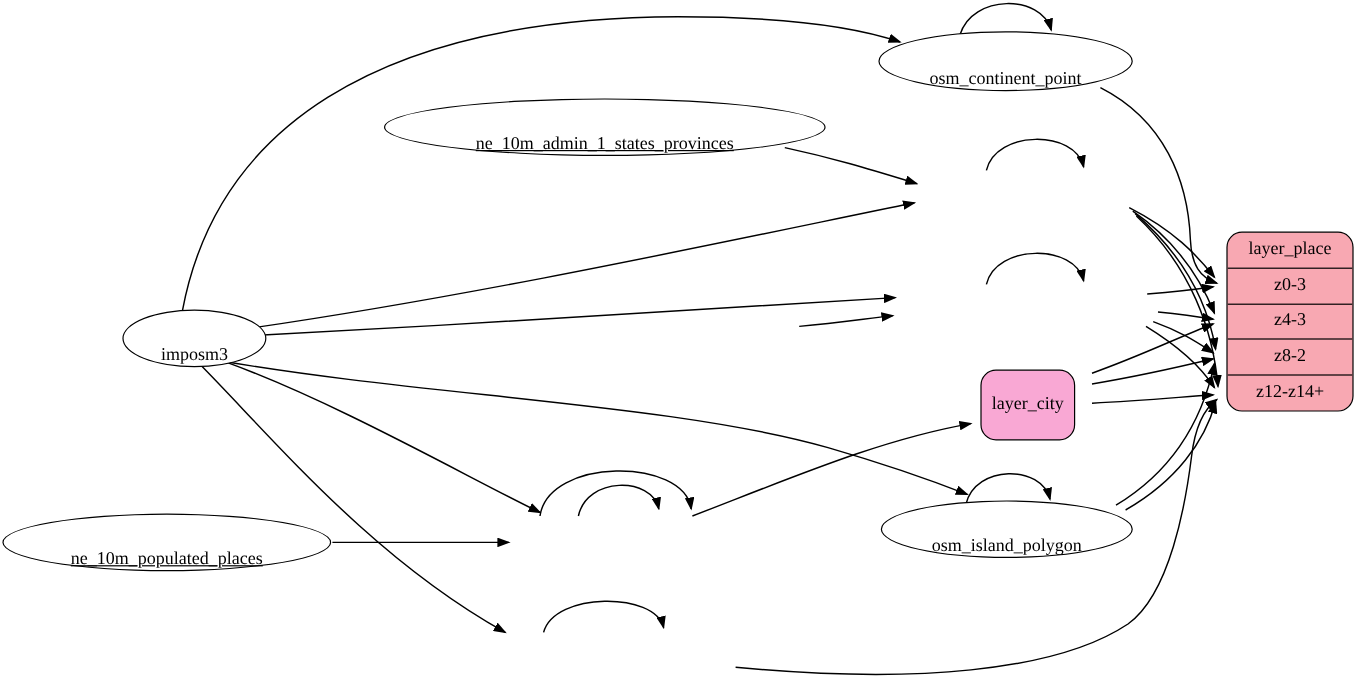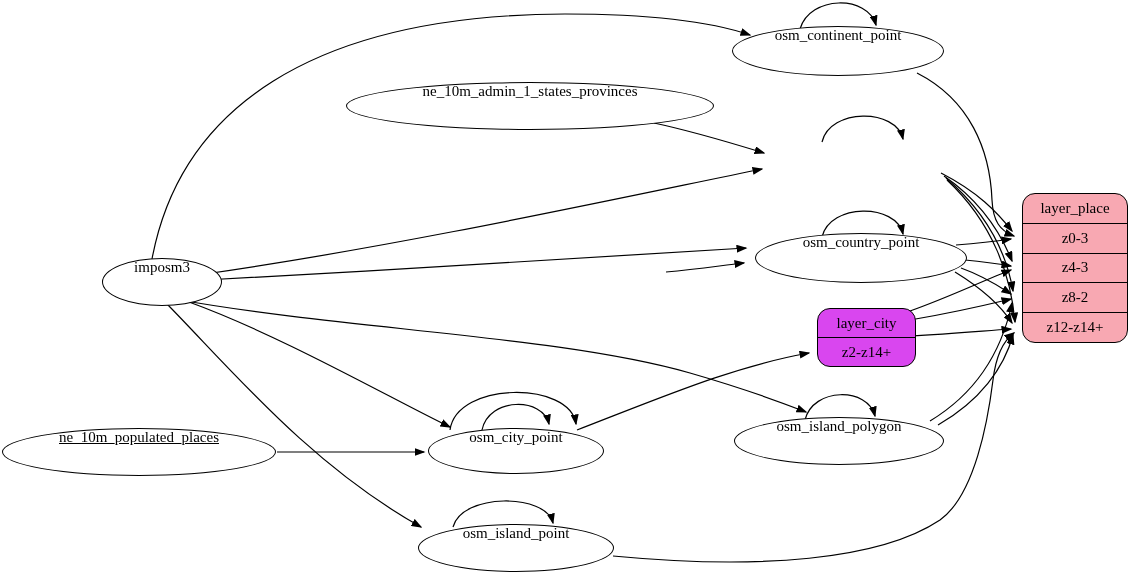--- a/index.html
+++ b/index.html
@@ -1,21 +1,21 @@
 <!DOCTYPE html>
 <html><head>
 <meta charset="utf-8">
 <style>
   html,body{margin:0;padding:0;background:#fff;}
   .canvas{position:relative;width:1134px;height:577px;background:#fff;overflow:hidden;
           font-family:"Liberation Serif","DejaVu Serif",serif;color:#000;}
   .canvas svg{position:absolute;left:0;top:0;width:1134px;height:577px;}
   .edge{fill:none;stroke:#000;stroke-width:1.2px;}
   .ellipse{position:absolute;border:1.4px solid #000;border-radius:50%;background:#fff;
-           display:flex;align-items:flex-start;justify-content:center;font-size:15px;
+           display:flex;align-items:flex-end;justify-content:center;font-size:15px;
            white-space:nowrap;box-sizing:border-box;}
   .record{position:absolute;border:1.6px solid #000;border-radius:13px;overflow:hidden;
           box-sizing:border-box;text-align:center;font-size:15px;display:flex;
           flex-direction:column;}
   .rec-title{flex:1;display:flex;align-items:center;justify-content:center;}
   .rec-row{flex:1;display:flex;align-items:center;justify-content:center;border-top:1.3px solid #000;text-align:center;}
 </style>
 </head>
 <body>
 
@@ -61,53 +61,43 @@
     <path class="edge" marker-end="url(#arrow)" d="M 805,420 C 813,387 868,387 875,416"></path>
     <path class="edge" marker-end="url(#arrow)" d="M 453,527 C 462,493 546,493 553,523"></path>
     <path class="edge" marker-end="url(#arrow)" d="M 450,430 C 457,381 570,381 576,424"></path>
     <path class="edge" marker-end="url(#arrow)" d="M 482,430 C 489,397 543,397 549,424"></path>
   </svg>
 
   <div class="ellipse" style="left:102px;top:258px;width:120px;height:48px;">
     <span>imposm3</span>
   </div>
 
-  <div class="ellipse" style="left:346px;top:82px;width:368px;height:48px;">
+  <div class="ellipse" style="left:320px;top:82px;width:368px;height:48px;text-decoration:underline;">
     <span>ne_10m_admin_1_states_provinces</span>
   </div>
 
 
   <div class="ellipse" style="left:2px;top:428px;width:274px;height:48px;text-decoration:underline;">
     <span>ne_10m_populated_places</span>
   </div>
 
   <div class="ellipse" style="left:732px;top:26px;width:212px;height:50px;">
     <span>osm_continent_point</span>
   </div>
 
 
-  <div class="ellipse" style="left:755px;top:233px;width:212px;height:50px;">
-    <span>osm_country_point</span>
-  </div>
 
-  <div class="ellipse" style="left:428px;top:428px;width:176px;height:46px;">
-    <span>osm_city_point</span>
-  </div>
 
   <div class="ellipse" style="left:734px;top:417px;width:210px;height:48px;">
     <span>osm_island_polygon</span>
   </div>
 
-  <div class="ellipse" style="left:418px;top:524px;width:196px;height:48px;">
-    <span>osm_island_point</span>
-  </div>
 
-  <div class="record" style="left:817px;top:308px;width:99px;height:59px;background:#d946ef;">
+  <div class="record" style="left:817px;top:308px;width:79px;height:59px;background:#f9a8d4;">
     <div class="rec-title">layer_city</div>
-    <div class="rec-row">z2-z14+</div>
   </div>
 
   <div class="record" style="left:1022px;top:193px;width:106px;height:150px;background:#f8a8b2;">
     <div class="rec-title">layer_place</div>
     <div class="rec-row">z0-3</div>
     <div class="rec-row">z4-3</div>
     <div class="rec-row">z8-2</div>
     <div class="rec-row">z12-z14+</div>
   </div>
 

